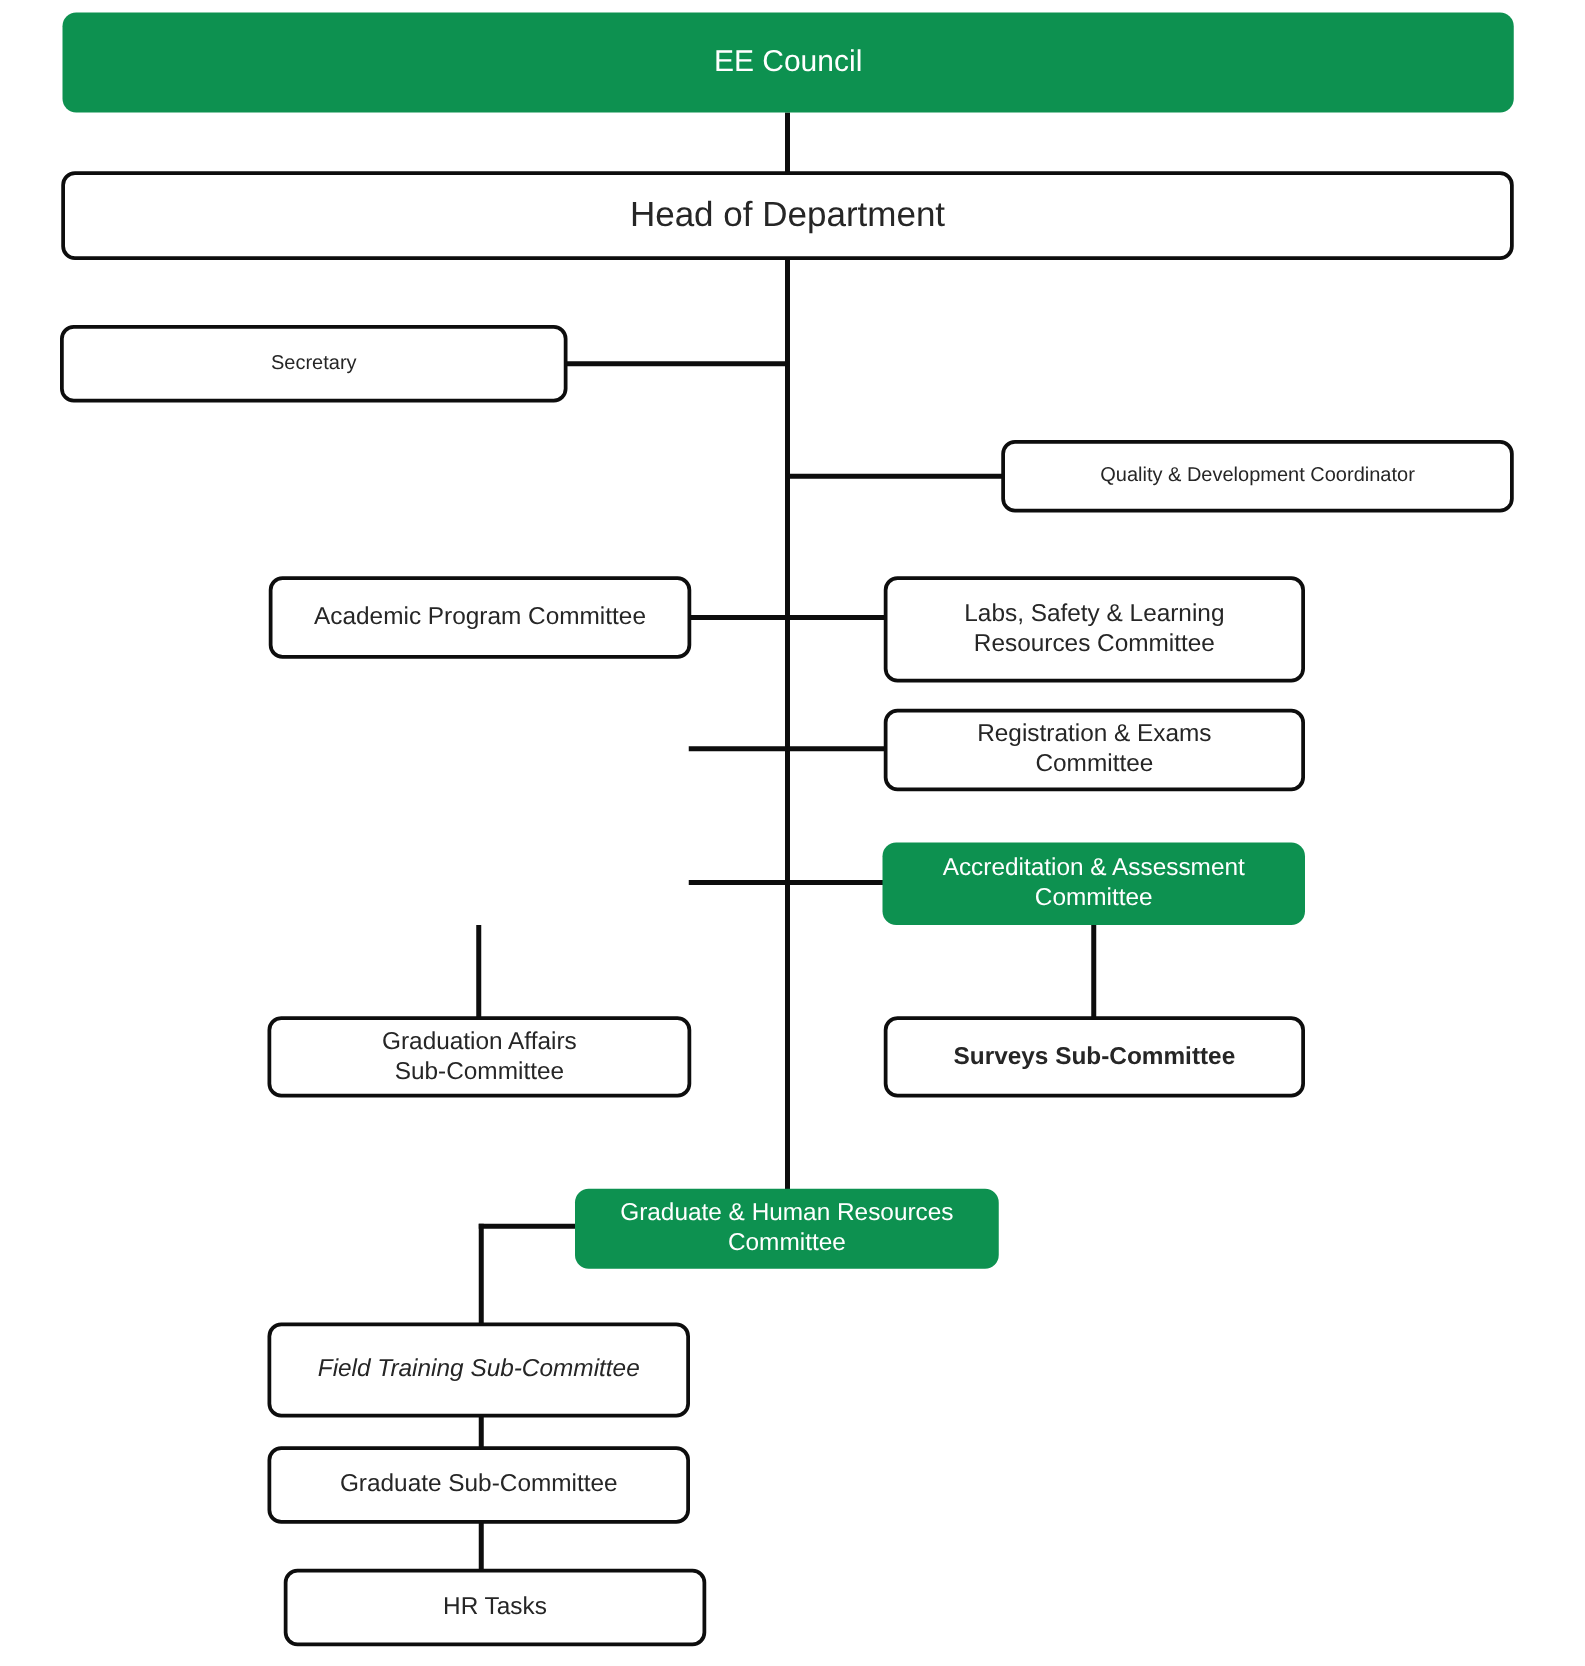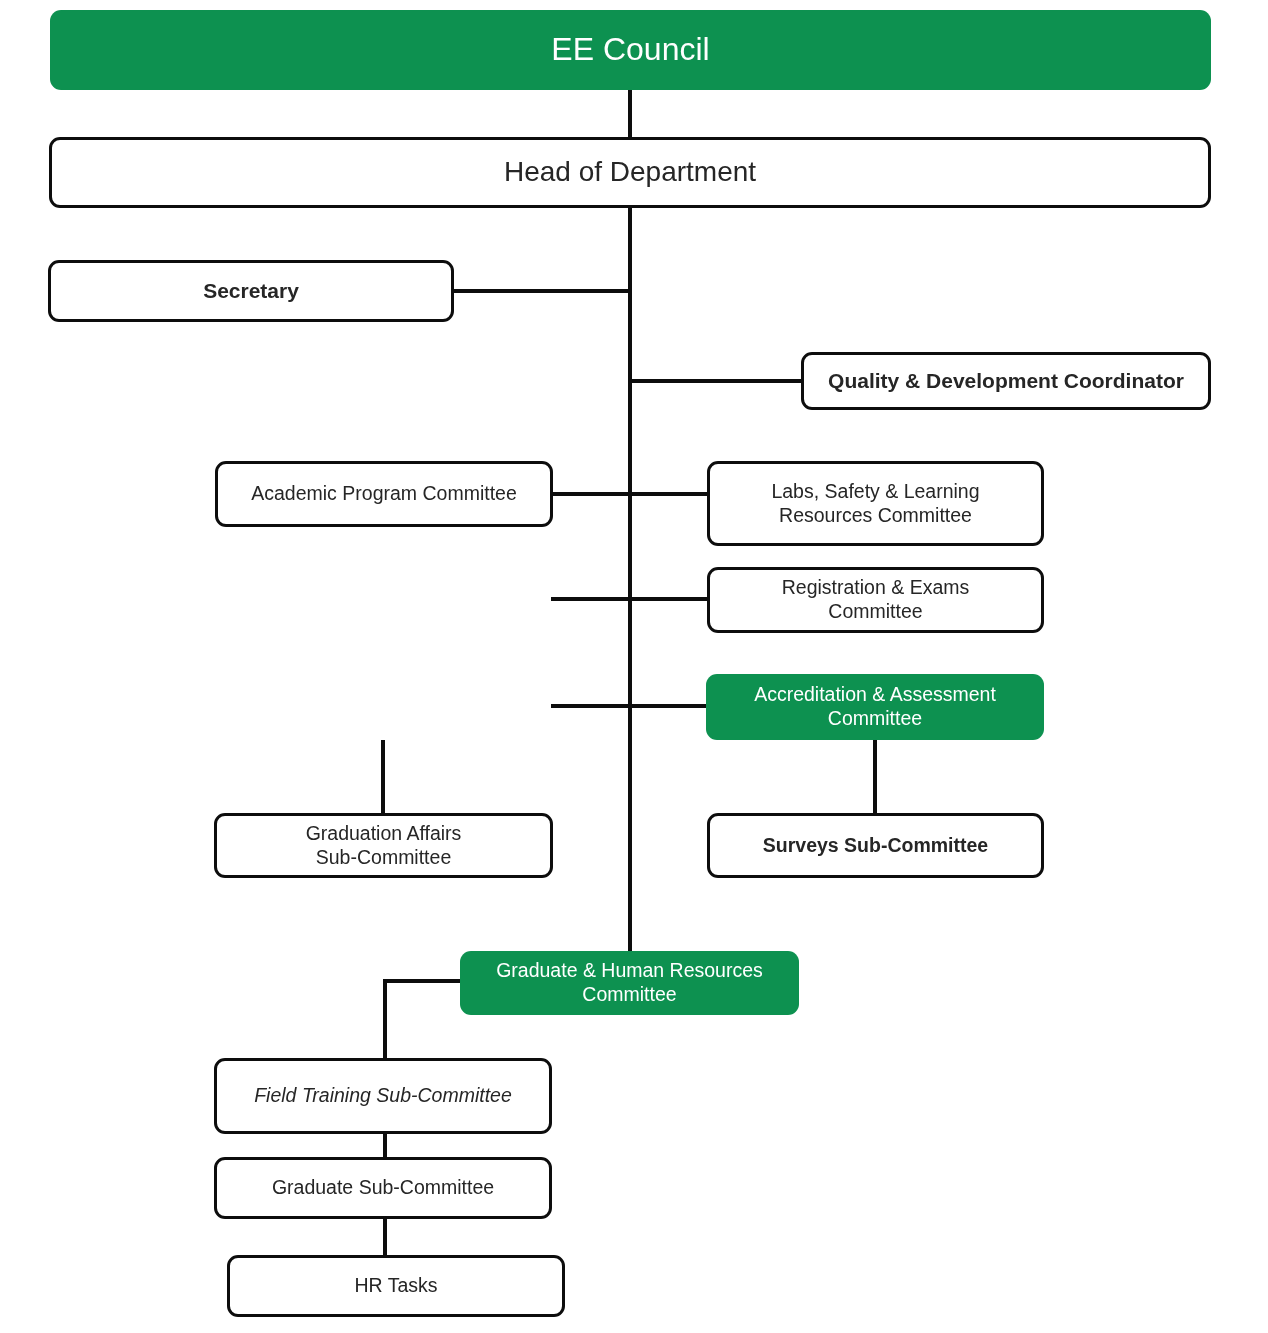--- a/index.html
+++ b/index.html
@@ -46,23 +46,23 @@
     background: #ffffff;
     border: 3px solid #0d0d0d;
     color: #262626;
   }
   .node.green {
     background: #0d9150;
     border: none;
     color: #ffffff;
   }
   
-  .fs-banner { font-size: 32px; justify-content: flex-end; }
+  .fs-banner { font-size: 24px; justify-content: flex-end; }
   .fs-head   { font-size: 28px; }
-  .fs-lg     { font-size: 21px; font-weight: bold; }
+  .fs-lg     { font-size: 16px; }
   .fs-md     { font-size: 19.5px; }
 </style>
 </head>
 <body>
 
 <div id="chart-root">
 
   <div class="line" style="left:628px; top:90px; width:4px; height:48px;"></div>
 
   <div class="line" style="left:628px; top:208px; width:4px; height:745px;"></div>

